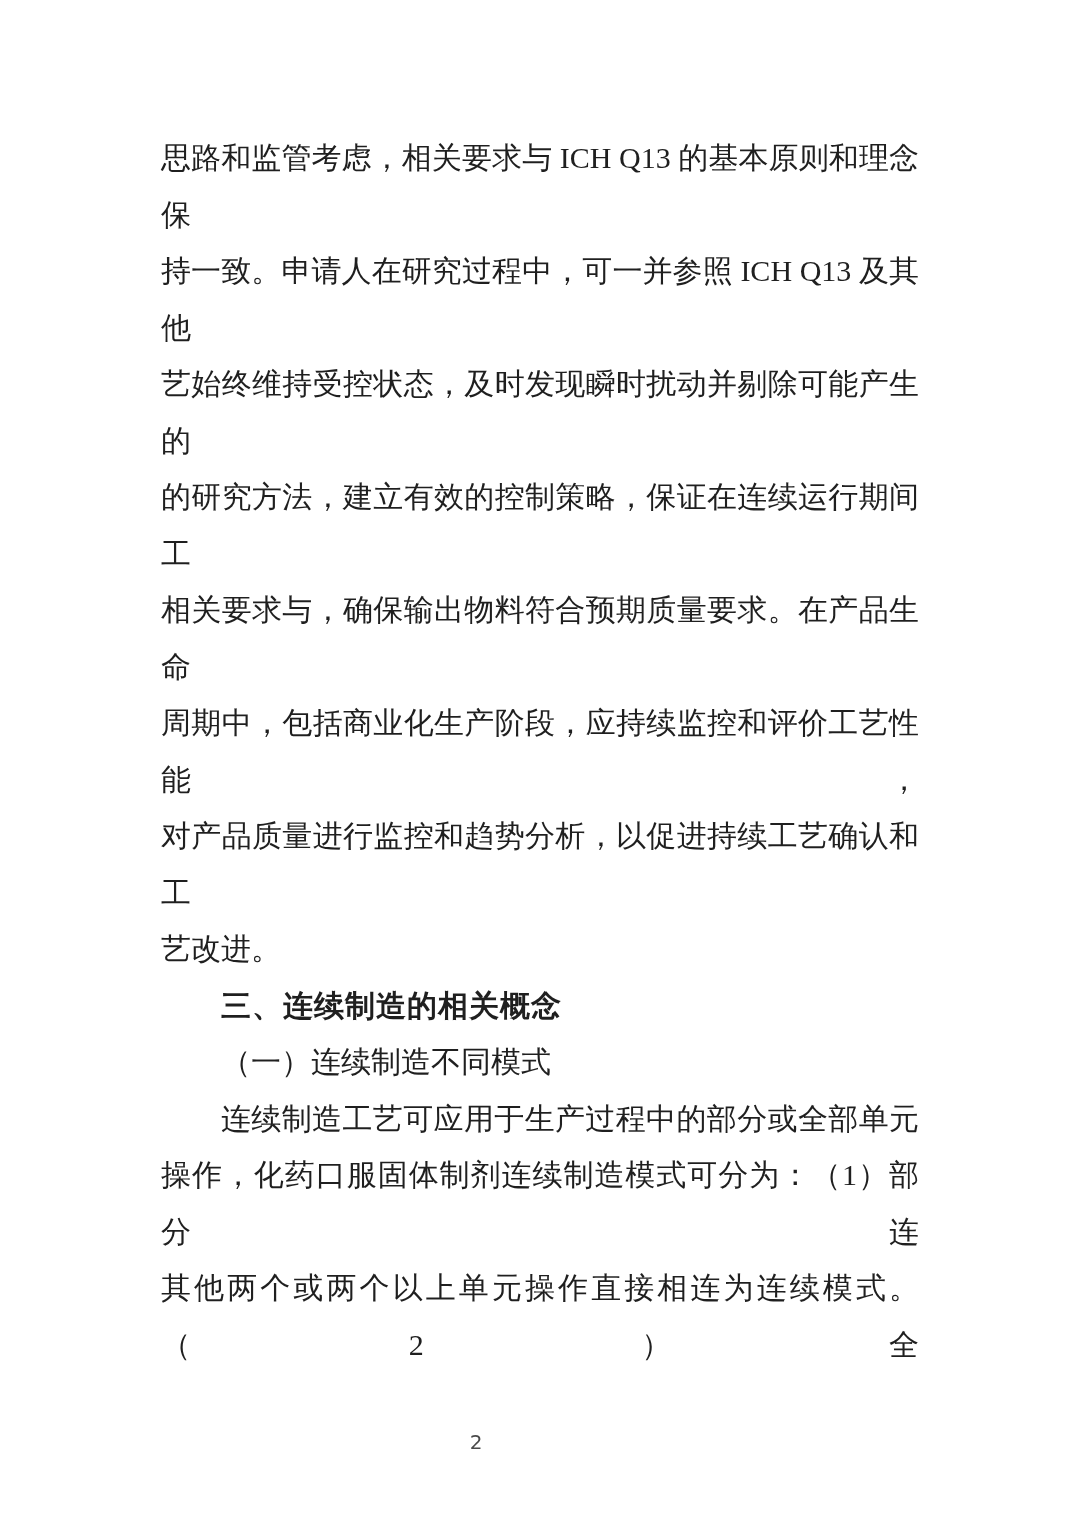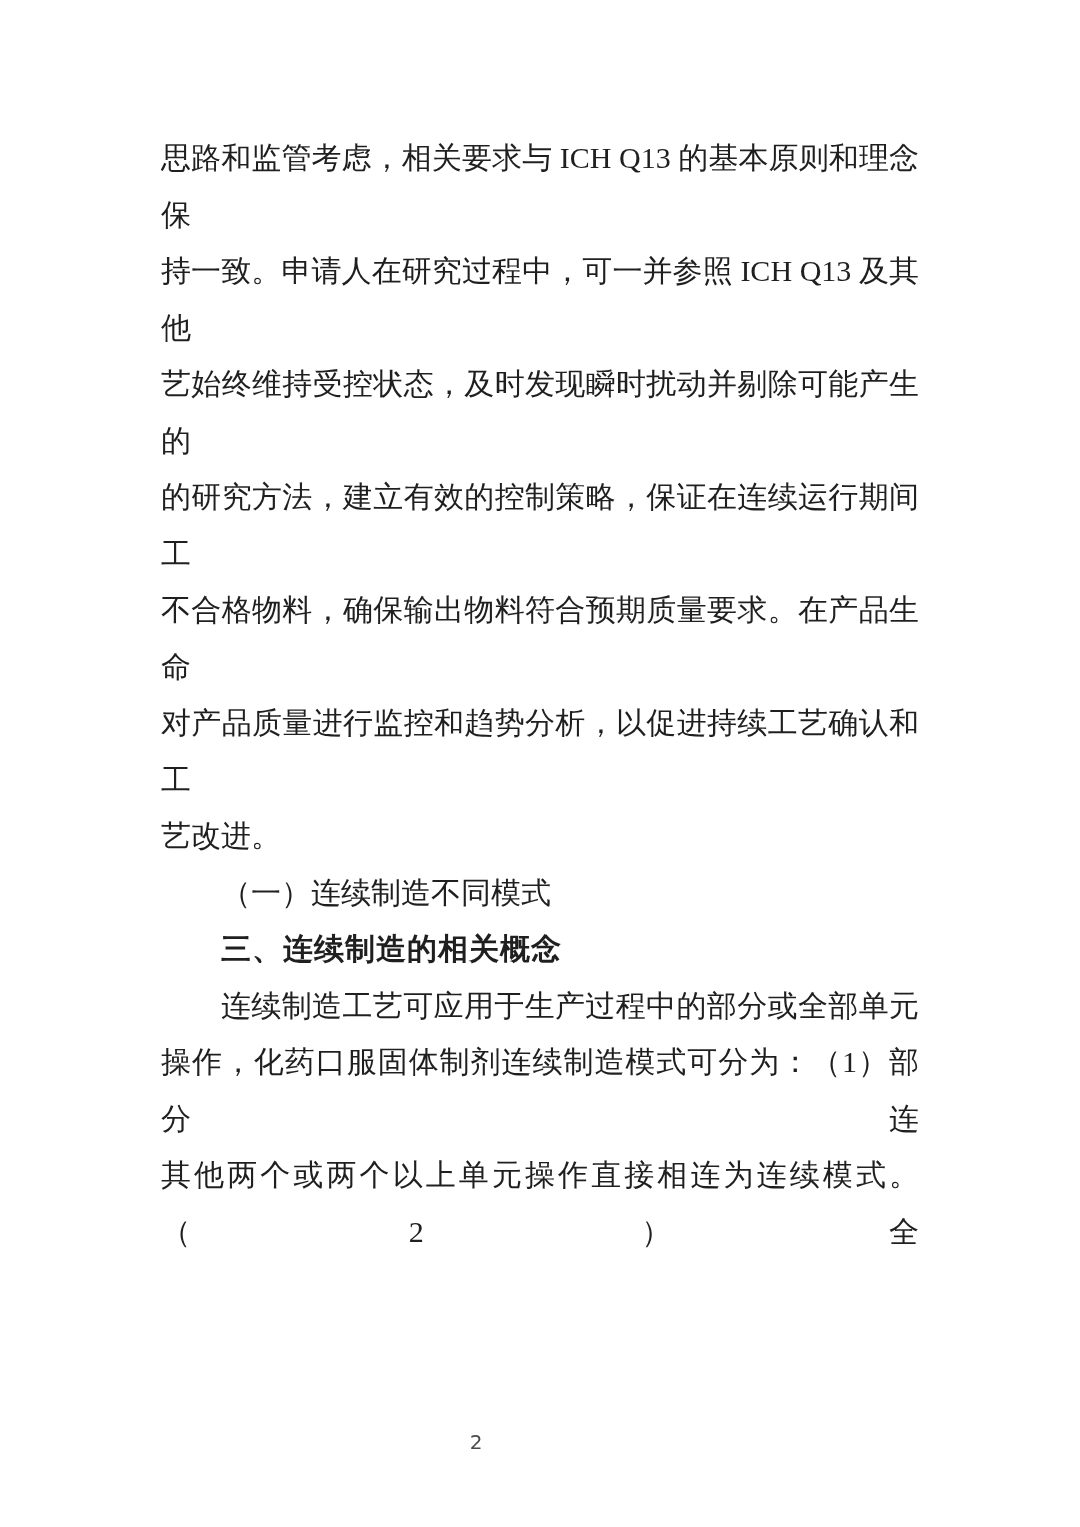--- a/index.html
+++ b/index.html
@@ -65,24 +65,25 @@
 </style>
 </head>
 <body>
 
 <div class="page">
   <div class="content">
     <div class="line">思路和监管考虑，相关要求与 ICH Q13 的基本原则和理念保</div>
     <div class="line">持一致。申请人在研究过程中，可一并参照 ICH Q13 及其他</div>
     <div class="line">艺始终维持受控状态，及时发现瞬时扰动并剔除可能产生的</div>
     <div class="line">的研究方法，建立有效的控制策略，保证在连续运行期间工</div>
-    <div class="line">不合格物料，确保输出物料符合预期质量要求。在产品生命</div>
+    <div class="line">相关要求与，确保输出物料符合预期质量要求。在产品生命</div>
+    <div class="line">周期中，包括商业化生产阶段，应持续监控和评价工艺性能，</div>
     <div class="line">对产品质量进行监控和趋势分析，以促进持续工艺确认和工</div>
     <div class="line end">艺改进。</div>
+    <div class="line heading">三、连续制造的相关概念</div>
     <div class="line subheading">（一）连续制造不同模式</div>
-    <div class="line heading">三、连续制造的相关概念</div>
     <div class="line ind">连续制造工艺可应用于生产过程中的部分或全部单元</div>
     <div class="line">操作，化药口服固体制剂连续制造模式可分为：（1）部分连</div>
     <div class="line">其他两个或两个以上单元操作直接相连为连续模式。（2）全</div>
 
   </div>
   <div class="page-number">2</div>
 </div>
 
 </body></html>

